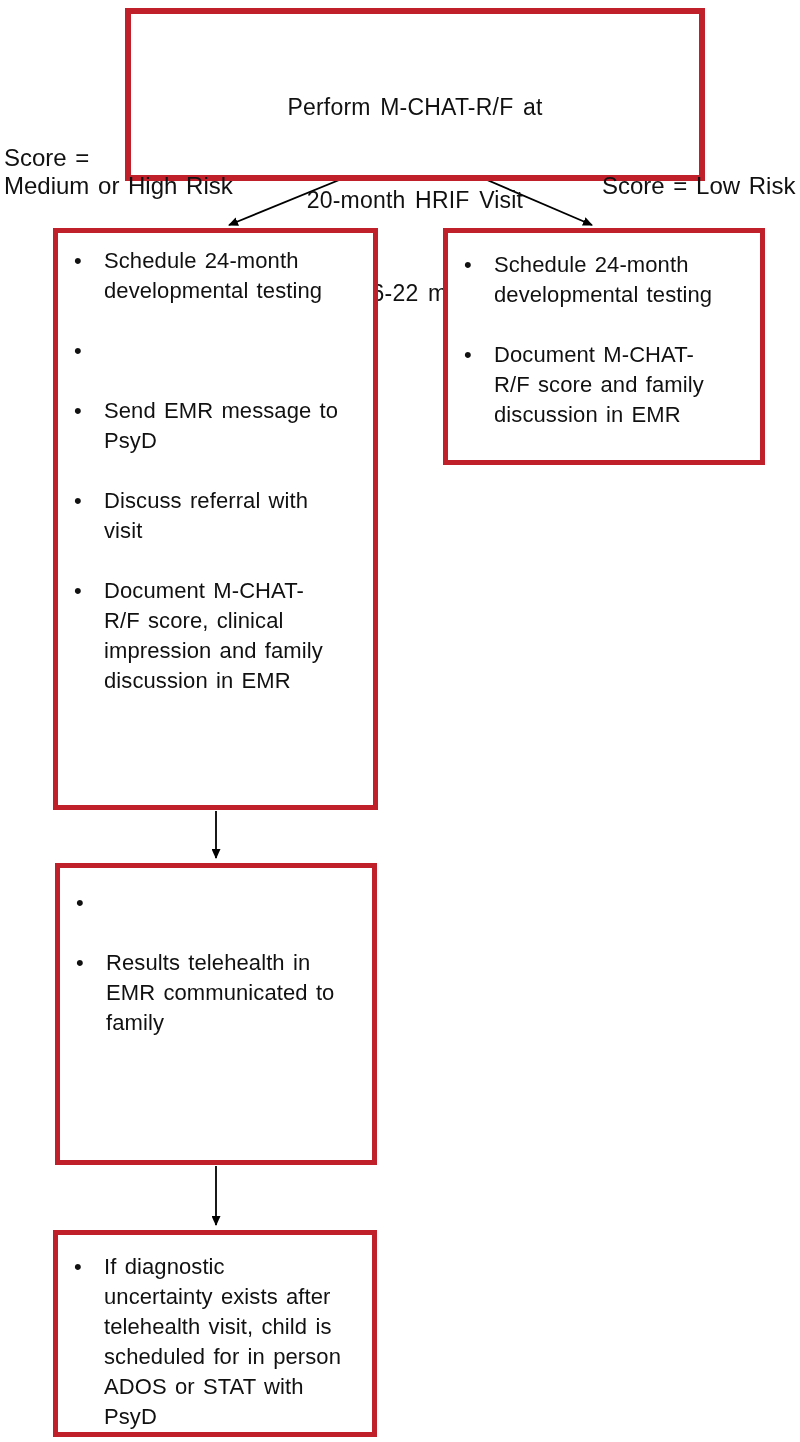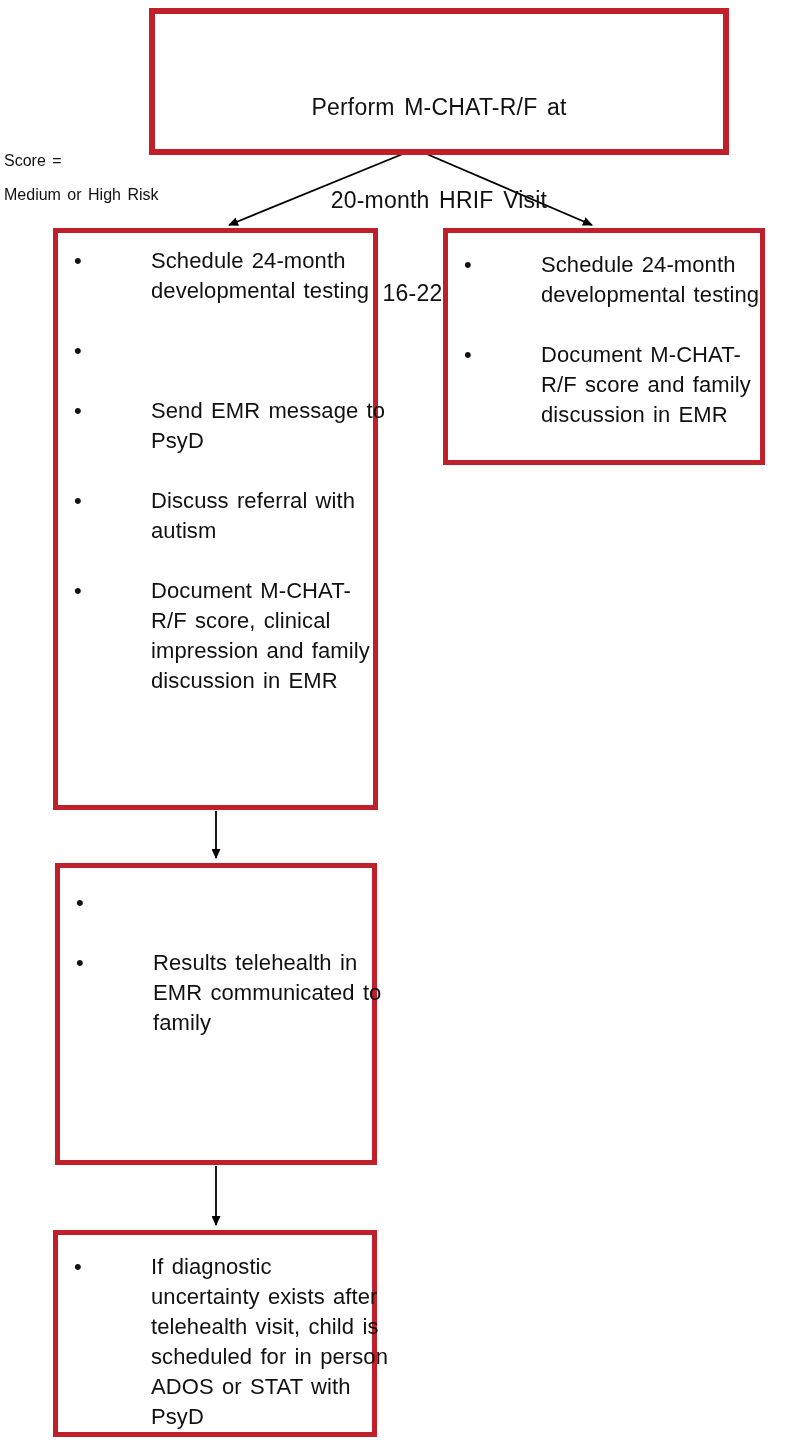--- a/index.html
+++ b/index.html
@@ -28,22 +28,22 @@
     padding-top:16px;
     text-align:center;
     font-size:23px;
     line-height:31px;
     letter-spacing:0.2px;
     word-spacing:3px;
     white-space:pre;
   }
   .branch-label{
     position:absolute;
-    font-size:16px;
-    line-height:34px;
+    font-size:24px;
+    line-height:28px;
     white-space:pre-line;
     word-spacing:2px;
   }
   .bullets{
     box-sizing:border-box;
     padding-left:10px;
     padding-right:2px;
   }
   .bullet-item{
     display:flex;
@@ -60,21 +60,20 @@
     padding-left:6px;
     box-sizing:border-box;
     font-size:22px;
     line-height:30px;
   }
   .bullet-text{
     flex:1 1 auto;
     white-space:pre;
     word-spacing:2px;
     letter-spacing:0.1px;
-    margin-left:47px;
   }
   svg.arrows{position:absolute;left:0;top:0;pointer-events:none;}
   .arrow-line{stroke:var(--arrow);stroke-width:1.8;fill:none;}
   .arrow-head{fill:var(--arrow);}
 </style>
 </head>
 <body>
 
 <div class="stage">
 
@@ -83,50 +82,51 @@
       <marker id="ah" markerWidth="11" markerHeight="9" refX="9" refY="4.5" orient="auto" markerUnits="userSpaceOnUse">
         <path class="arrow-head" d="M0,0 L10,4.5 L0,9 z"></path>
       </marker>
     </defs>
     <line class="arrow-line" x1="415" y1="149" x2="229" y2="225" marker-end="url(#ah)"></line>
     <line class="arrow-line" x1="415" y1="149" x2="592" y2="225" marker-end="url(#ah)"></line>
     <line class="arrow-line" x1="216" y1="811" x2="216" y2="858" marker-end="url(#ah)"></line>
     <line class="arrow-line" x1="216" y1="1166" x2="216" y2="1225" marker-end="url(#ah)"></line>
   </svg>
 
-  <div class="rbox topbox" style="left:125px;top:8px;width:580px;height:147px;margin-left:24px;">
+  <div class="rbox topbox" style="left:125px;top:8px;width:580px;height:173px;">
     <div class="topbox-text">
       <div>Perform M-CHAT-R/F at</div>
       <div>20-month HRIF Visit</div>
       <div>(May be done at 16-22 months adjusted age)</div>
     </div>
   </div>
 
   <div class="branch-label" style="left:4px;top:144px;">Score =
 Medium or High Risk</div>
+  <div class="branch-label" style="left:602px;top:172px;">Score = Low Risk</div>
 
   <div class="rbox" style="left:53px;top:228px;width:325px;height:582px;">
     <div class="bullets" style="padding-top:13px;">
       <div class="bullet-item">
         <span class="bullet-marker">•</span>
         <span class="bullet-text">Schedule 24-month
 developmental testing</span>
       </div>
       <div class="bullet-item">
         <span class="bullet-marker">•</span>
       </div>
       <div class="bullet-item">
         <span class="bullet-marker">•</span>
         <span class="bullet-text">Send EMR message to
 PsyD</span>
       </div>
       <div class="bullet-item">
         <span class="bullet-marker">•</span>
         <span class="bullet-text">Discuss referral with
-autism</span>
+visit</span>
       </div>
       <div class="bullet-item">
         <span class="bullet-marker">•</span>
         <span class="bullet-text">Document M-CHAT-
 R/F score, clinical
 impression and family
 discussion in EMR</span>
       </div>
     </div>
   </div>

